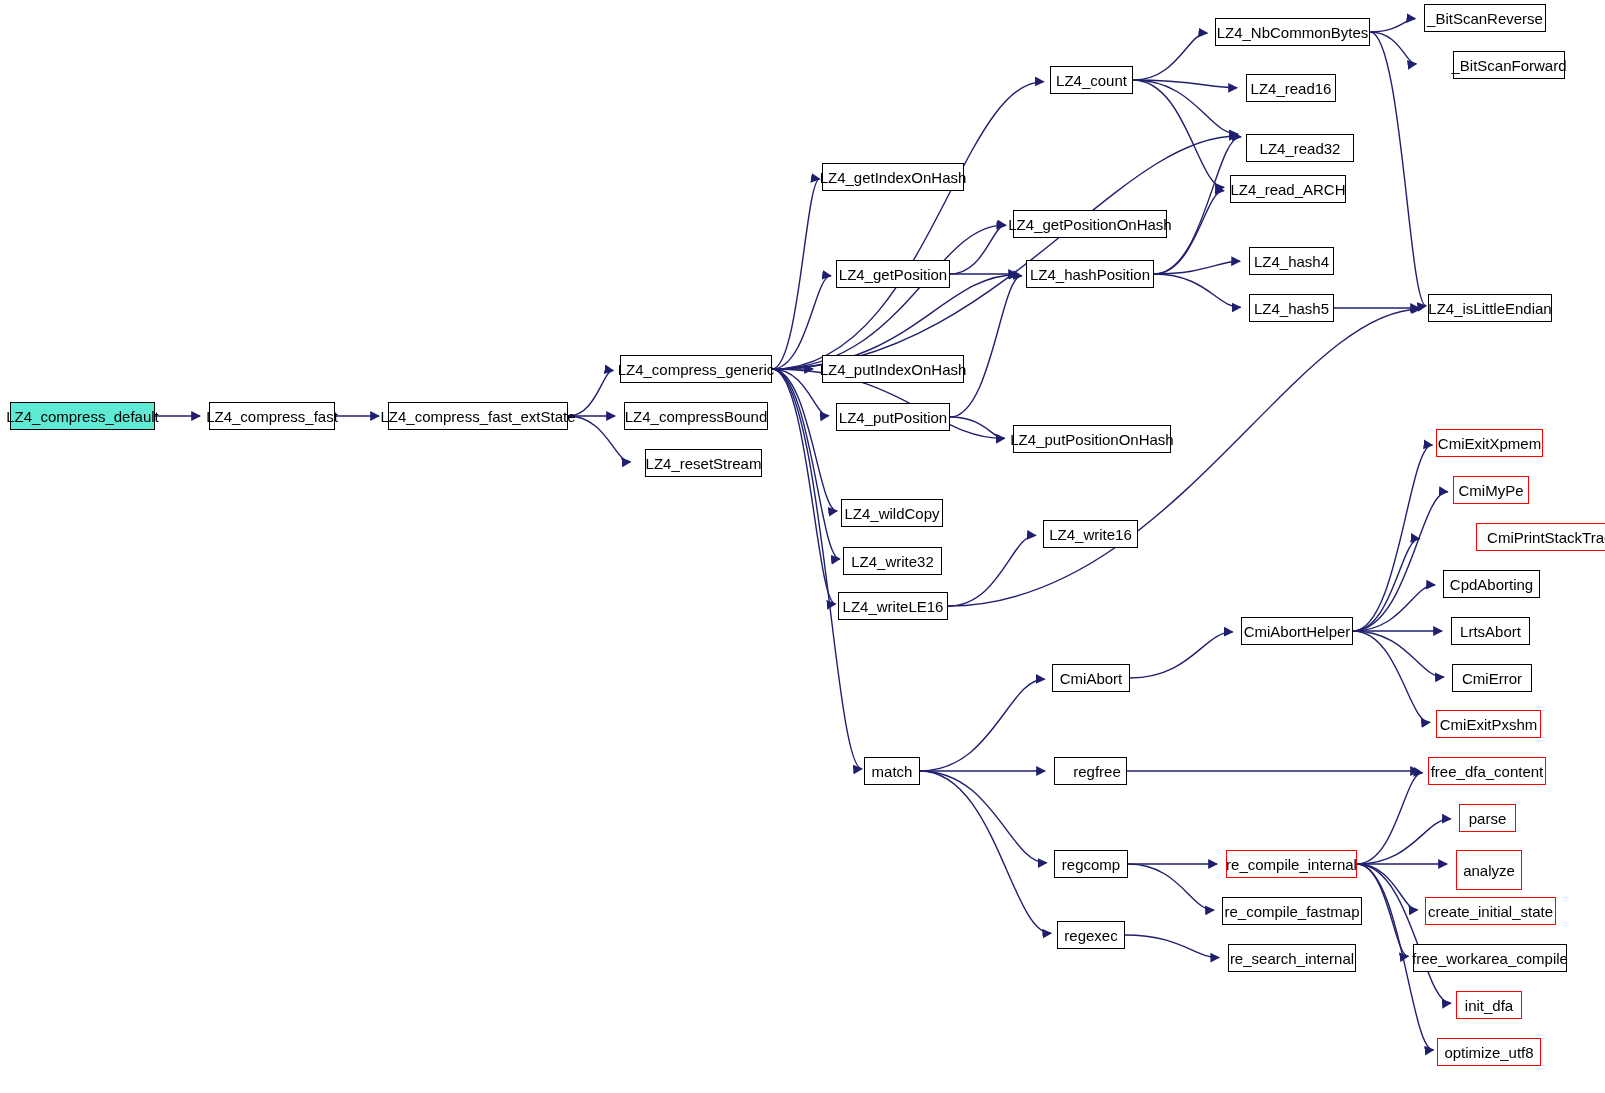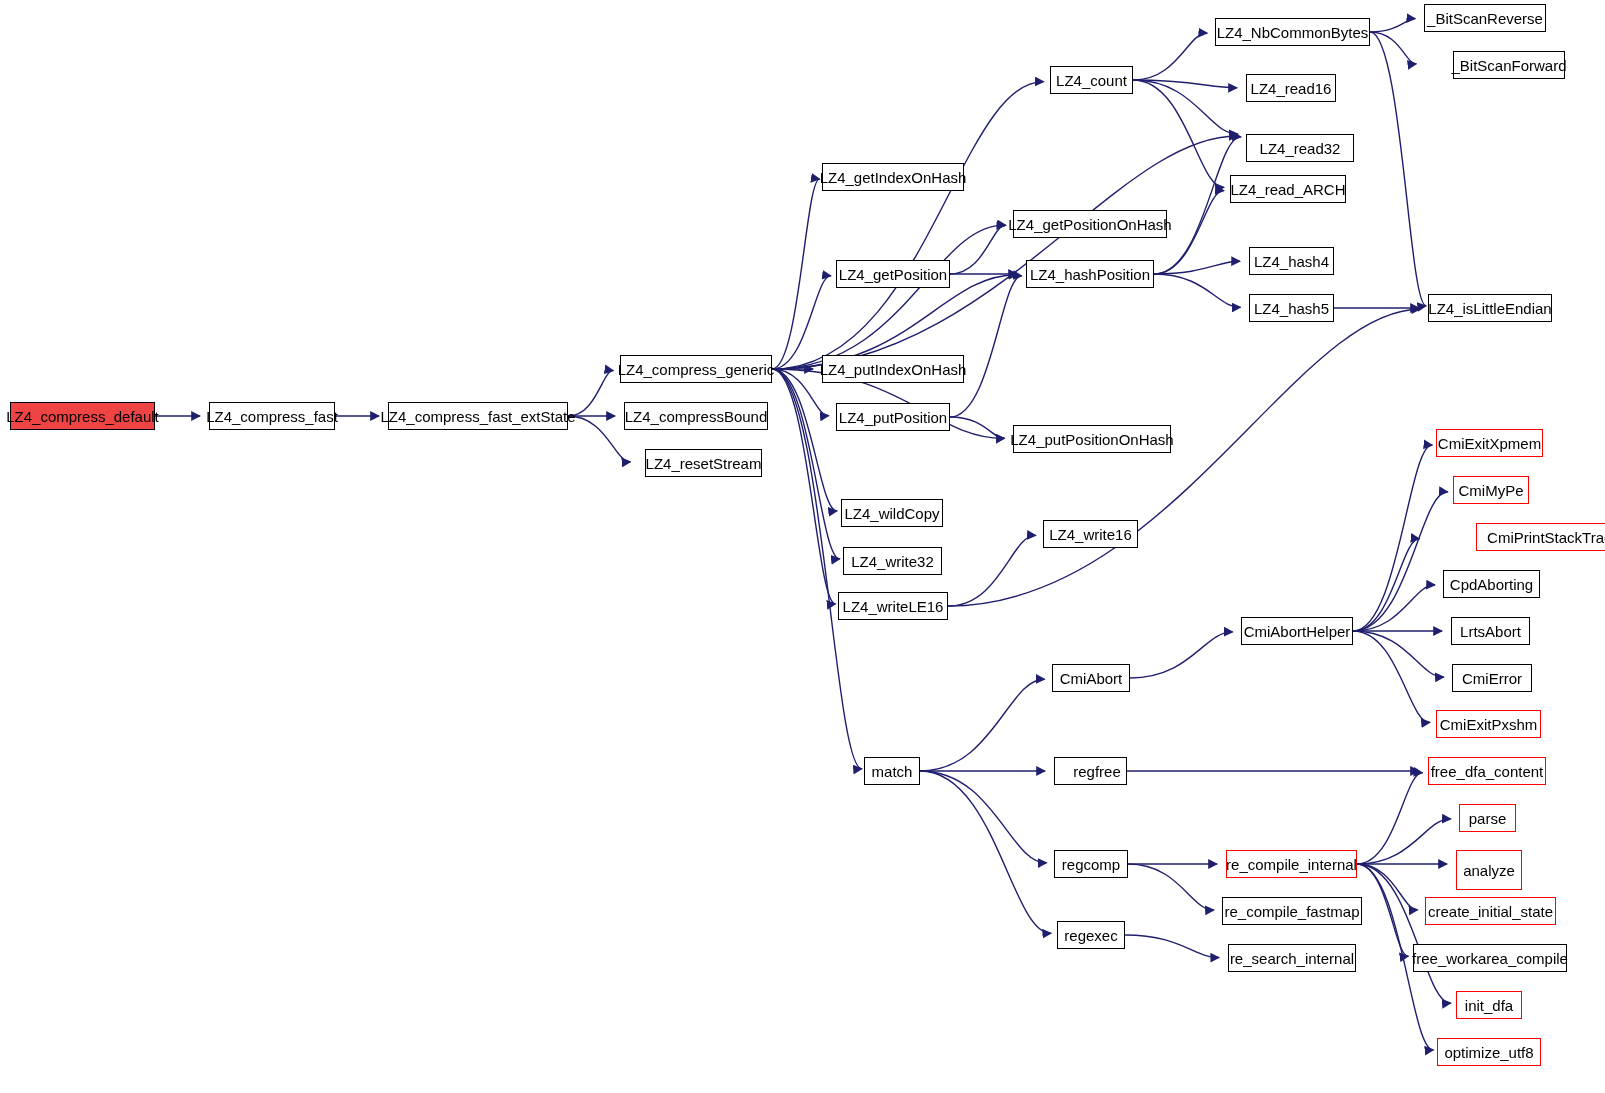--- a/index.html
+++ b/index.html
@@ -34,21 +34,21 @@
     font-size: 15px;
     line-height: 1;
     white-space: nowrap;
     letter-spacing: 0px;
     z-index: 5;
   }
   .node.red {
     border-color: #ff0000;
   }
   .node.hl {
-    background: #ef4444;
+    background: #5eead4;
     border-color: #000000;
   }
   .node-label {
     display: block;
     padding: 0 6px;
   }
 </style>
 </head>
 <body>
 

